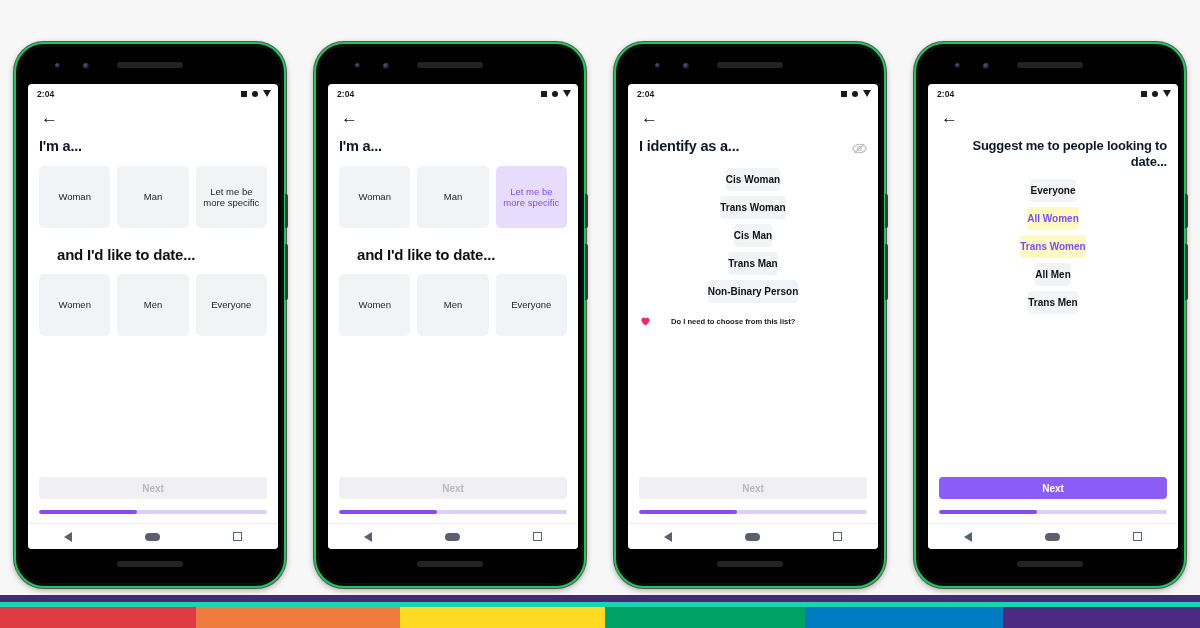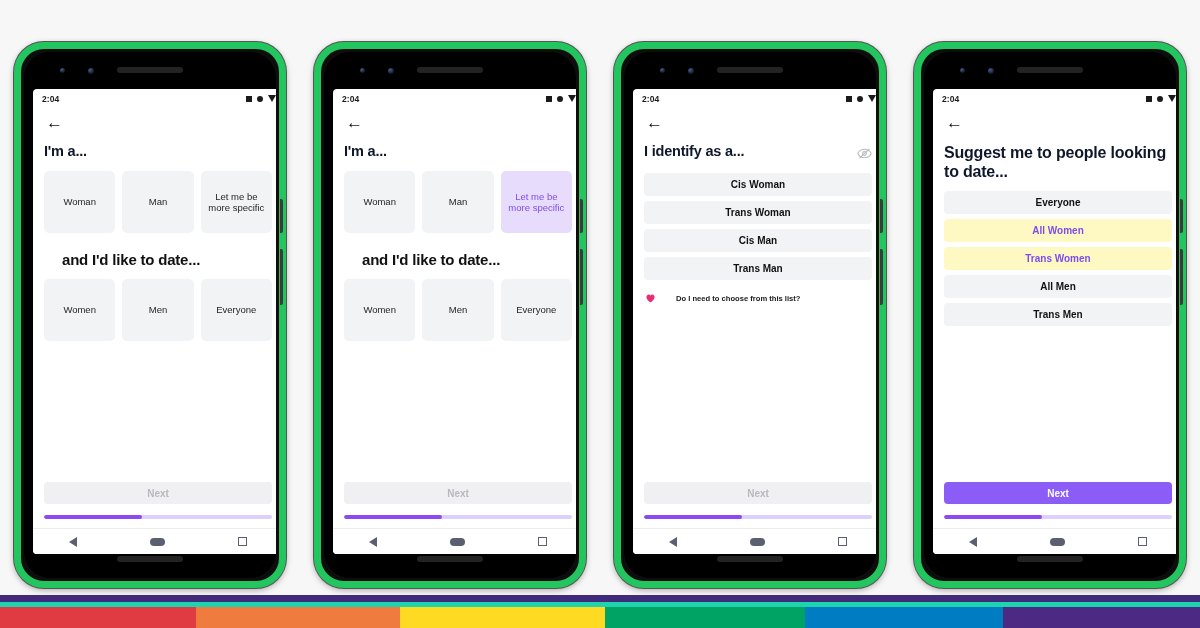--- a/index.html
+++ b/index.html
@@ -24,21 +24,21 @@
   }
 
   
   .phone {
     position: relative;
     width: 272px;
     height: 546px;
     margin-top: 42px;
     background: #0d0d0d;
     border-radius: 30px;
-    border: 7px solid #22c55e;
+    border: 2px solid #22c55e;
     box-shadow: 0 0 0 1px #555, 0 2px 6px rgba(0,0,0,.35);
     flex: 0 0 auto;
   }
   .phone-inner {
     position: absolute;
     inset: 3px;
     background: #000;
     border-radius: 26px;
     overflow: hidden;
   }
@@ -145,21 +145,21 @@
     justify-content: space-between;
     margin-top: 12px;
   }
   .page-title {
     font-size: 14.5px;
     font-weight: bold;
     color: #0f172a;
     line-height: 1.2;
     letter-spacing: -.2px;
   }
-  .page-title.small { font-size: 16px; }
+  .page-title.small { font-size: 13px; text-align: right; }
 
   .eye-icon { flex: 0 0 auto; margin-top: 2px; }
 
   .section-title {
     font-size: 15px;
     font-weight: bold;
     color: #111;
     letter-spacing: -.2px;
     margin-top: 18px;
     margin-left: 18px;
@@ -189,20 +189,21 @@
     background: #e7dcfb;
     color: #7c4dee;
   }
 
   
   .list-rows {
     display: flex;
     flex-direction: column;
     gap: 5px;
     margin-top: 10px;
+    align-items: center;
   }
   .list-row {
     height: 23px;
     background: #f2f3f5;
     border-radius: 4px;
     display: flex;
     align-items: center;
     justify-content: center;
     font-size: 10px;
     font-weight: bold;
@@ -445,20 +446,21 @@
                 <line x1="4" y1="16.5" x2="20" y2="1.5" stroke="#b9b9bf" stroke-width="1.8"></line>
               </svg>
             </span>
           </div>
 
           <div class="list-rows">
             <div class="list-row">Cis Woman</div>
             <div class="list-row">Trans Woman</div>
             <div class="list-row">Cis Man</div>
             <div class="list-row">Trans Man</div>
+            <div class="list-row">Non-Binary Person</div>
           </div>
 
           <div class="help-link">
             <svg width="11" height="10" viewBox="0 0 24 22">
               <path d="M12 21s-9-5.7-9-12A5 5 0 0112 5.6 5 5 0 0121 9c0 6.3-9 12-9 12z" fill="#ec2a74"></path>
             </svg>
             <span class="help-text">Do I need to choose from this list?</span>
           </div>
 
           <div class="spacer"></div>

